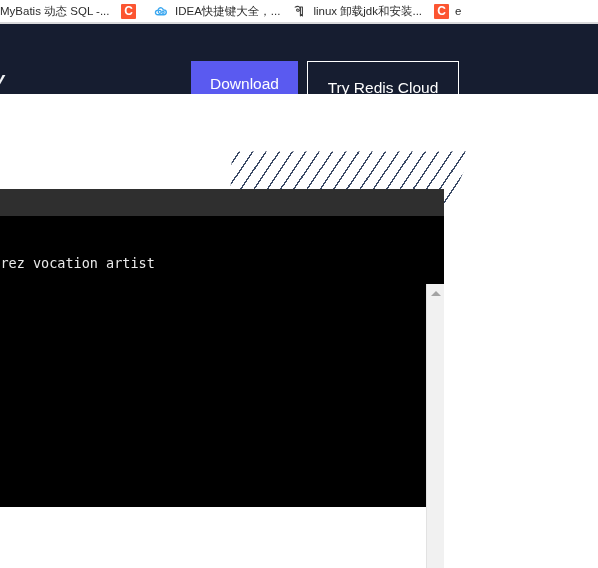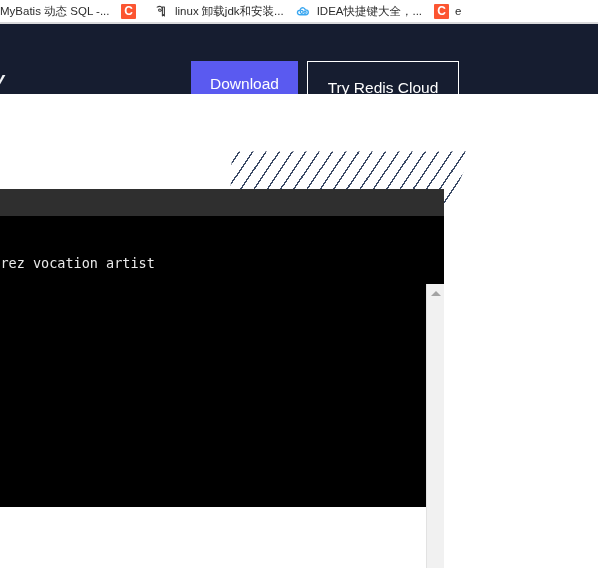--- a/index.html
+++ b/index.html
@@ -195,45 +195,45 @@
 <div id="root">
 
   <div class="tabstrip">
 
     <div class="tab" style="padding-left:0;max-width:115px;">
       <span class="tab-title">MyBatis 动态 SQL -...</span>
     </div>
 
     <div class="tab" style="max-width:165px;">
       <span class="fav fav-csdn">C</span>
-    </div>
-
-    <div class="tab" style="max-width:165px;">
-      <span class="fav fav-glyph">
-        <svg width="15" height="15" viewBox="0 0 15 15">
-          <path d="M3.2 3.1 C5.6 1.6 8.4 2.6 8.2 5.2 C8.05 7.3 5.1 7.8 4.6 6.3 C4.3 5.3 5.6 4.6 6.4 5.4" fill="none" stroke="#3d3d3d" stroke-width="1.1" stroke-linecap="round"></path>
-          <path d="M8.4 3.0 L10.4 3.0 L10.4 11.9 L9.4 10.6 L8.4 11.9 Z" fill="none" stroke="#3d3d3d" stroke-width="1.1" stroke-linejoin="round"></path>
-        </svg>
-      </span>
-      <span class="tab-title">linux 卸载jdk和安装...</span>
     </div>
 
     <div class="tab" style="max-width:150px;">
       <span class="fav fav-cloud">
         <svg width="15" height="15" viewBox="0 0 16 16">
           <path d="M4.3 11.4 C2.4 11.4 1.3 10.1 1.6 8.6 C1.85 7.3 3.2 6.6 4.3 6.9
                    C4.4 4.9 6.2 3.6 7.9 4.1 C9.0 4.4 9.7 5.3 9.9 6.3
                    C11.6 6.0 13.1 7.2 13.1 8.8 C13.1 10.3 11.9 11.4 10.4 11.4 Z" fill="none" stroke="#3aa7f0" stroke-width="1.5" stroke-linejoin="round"></path>
           <circle cx="6.1" cy="8.4" r="1.5" fill="none" stroke="#3aa7f0" stroke-width="1.3"></circle>
           <circle cx="9.6" cy="8.9" r="1.2" fill="none" stroke="#3aa7f0" stroke-width="1.3"></circle>
         </svg>
       </span>
       <span class="tab-title">IDEA快捷键大全，...</span>
     </div>
 
+    <div class="tab" style="max-width:165px;">
+      <span class="fav fav-glyph">
+        <svg width="15" height="15" viewBox="0 0 15 15">
+          <path d="M3.2 3.1 C5.6 1.6 8.4 2.6 8.2 5.2 C8.05 7.3 5.1 7.8 4.6 6.3 C4.3 5.3 5.6 4.6 6.4 5.4" fill="none" stroke="#3d3d3d" stroke-width="1.1" stroke-linecap="round"></path>
+          <path d="M8.4 3.0 L10.4 3.0 L10.4 11.9 L9.4 10.6 L8.4 11.9 Z" fill="none" stroke="#3d3d3d" stroke-width="1.1" stroke-linejoin="round"></path>
+        </svg>
+      </span>
+      <span class="tab-title">linux 卸载jdk和安装...</span>
+    </div>
+
     <div class="tab" style="max-width:60px;">
       <span class="fav fav-csdn">C</span>
       <span class="tab-title">e</span>
     </div>
 
   </div>
   <div class="tabstrip-sep"></div>
 
   <div class="sitenav">
     <span class="brand-frag">y</span>

